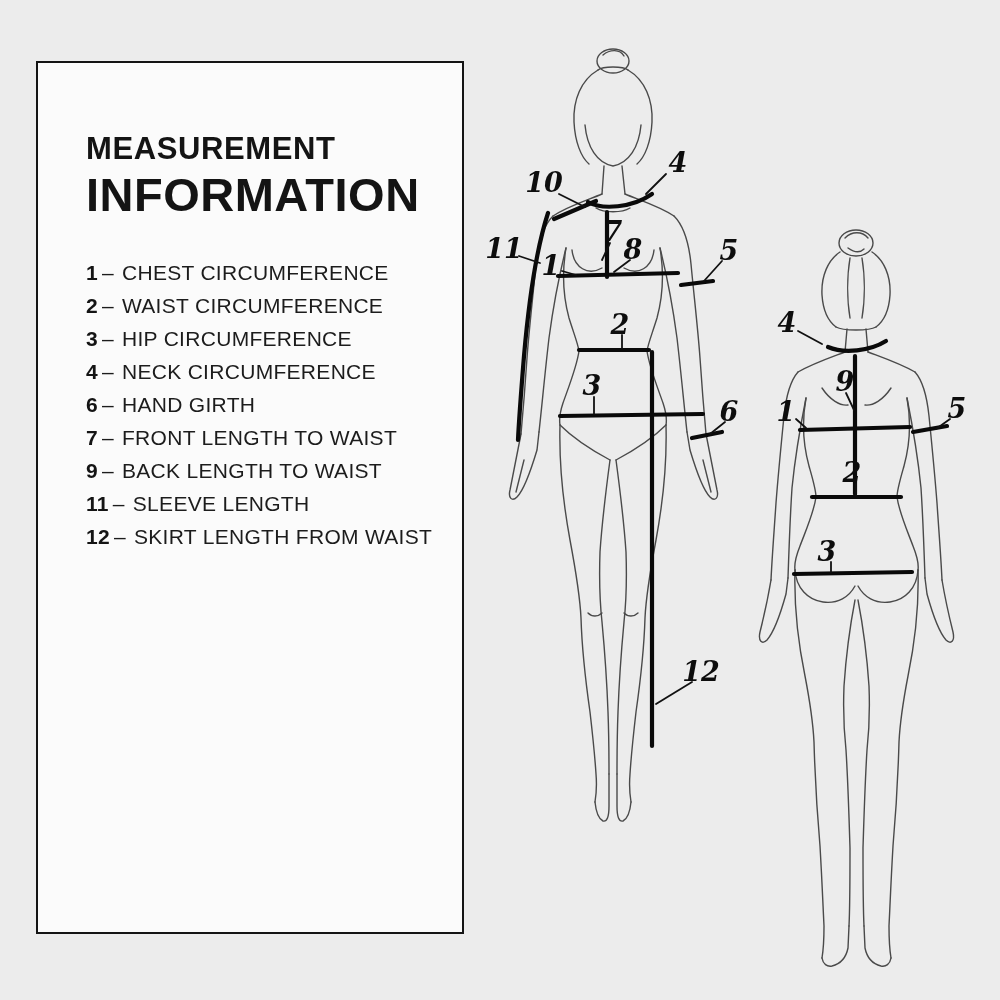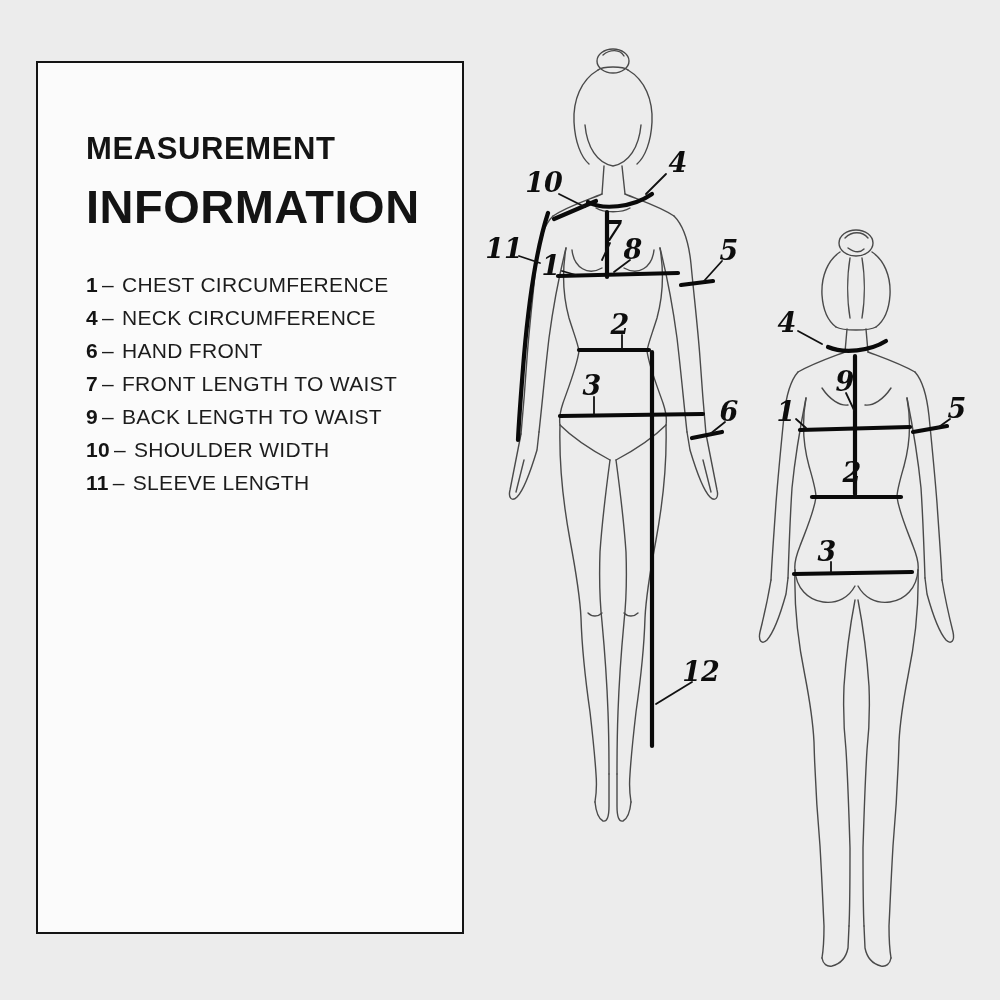--- a/index.html
+++ b/index.html
@@ -10,21 +10,21 @@
   .stage{position:relative;width:1000px;height:1000px;overflow:hidden;background:var(--bg);}
   svg.figures{position:absolute;left:0;top:0;width:1000px;height:1000px;}
 
   
   .panel{
     position:absolute;left:36px;top:61px;width:428px;height:873px;
     background:var(--panel);border:2.5px solid var(--ink);box-sizing:border-box;
     padding:70px 13px 0 48px;
   }
   .t1{font-size:31px;font-weight:800;letter-spacing:.6px;color:var(--ink);line-height:1.05;}
-  .t2{font-size:47px;font-weight:800;letter-spacing:.5px;color:var(--ink);line-height:1.05;margin-top:16px;}
+  .t2{font-size:47px;font-weight:800;letter-spacing:.5px;color:var(--ink);line-height:1.05;margin-top:4px;}
   .list{margin-top:42px;display:flex;flex-direction:column;gap:10px;}
   .item{font-size:21px;color:#1c1c1c;letter-spacing:.3px;line-height:23px;white-space:nowrap;}
   .item .num{font-weight:800;color:var(--ink);}
   .item .sep{margin:0 8px 0 4px;font-weight:400;color:#1c1c1c;}
   .item .lbl{font-weight:400;color:#1c1c1c;}
 
   
   .dlabel{
     position:absolute;transform:translate(-50%,-50%);
     font-family:"DejaVu Serif",serif;font-style:italic;font-weight:700;
@@ -212,44 +212,50 @@
   <div class="panel">
     <div>
       <div class="t1">MEASUREMENT</div>
       <div class="t2">INFORMATION</div>
     </div>
     <div class="list">
     <div class="item">
       <span class="num">1</span><span class="sep">–</span><span class="lbl">CHEST CIRCUMFERENCE</span>
     </div>
 
-
+    <div class="item">
+      <span class="num">2</span><span class="sep">–</span><span class="lbl">WAIST CIRCUMFERENCE</span>
+    </div>
+
+    <div class="item">
+      <span class="num">3</span><span class="sep">–</span><span class="lbl">HIP CIRCUMFERENCE</span>
+    </div>
 
     <div class="item">
       <span class="num">4</span><span class="sep">–</span><span class="lbl">NECK CIRCUMFERENCE</span>
     </div>
 
 
     <div class="item">
-      <span class="num">6</span><span class="sep">–</span><span class="lbl">HAND FRONT</span>
+      <span class="num">6</span><span class="sep">–</span><span class="lbl">HAND GIRTH</span>
     </div>
 
     <div class="item">
       <span class="num">7</span><span class="sep">–</span><span class="lbl">FRONT LENGTH TO WAIST</span>
     </div>
 
 
     <div class="item">
       <span class="num">9</span><span class="sep">–</span><span class="lbl">BACK LENGTH TO WAIST</span>
     </div>
 
-    <div class="item">
-      <span class="num">10</span><span class="sep">–</span><span class="lbl">SHOULDER WIDTH</span>
-    </div>
 
     <div class="item">
       <span class="num">11</span><span class="sep">–</span><span class="lbl">SLEEVE LENGTH</span>
     </div>
 
+    <div class="item">
+      <span class="num">12</span><span class="sep">–</span><span class="lbl">SKIRT LENGTH FROM WAIST</span>
+    </div>
   </div>
   </div>
 
 </div>
 
 </body></html>

